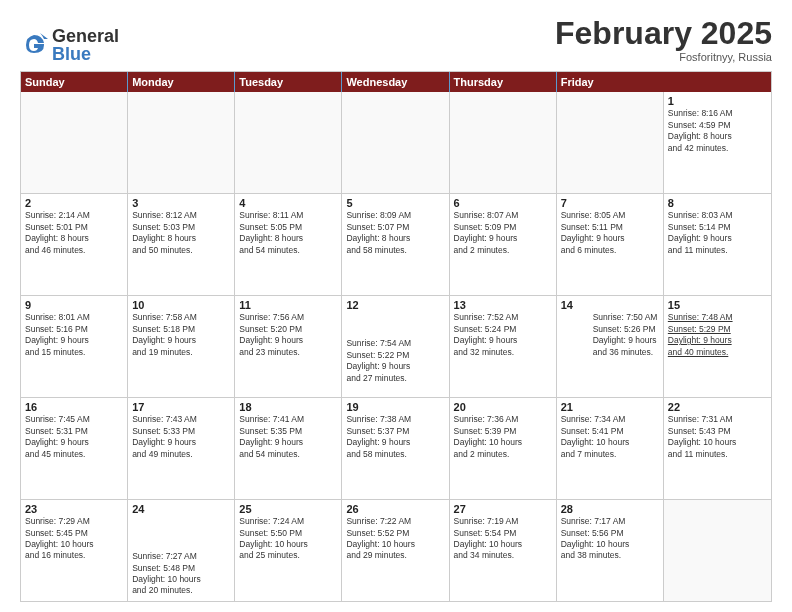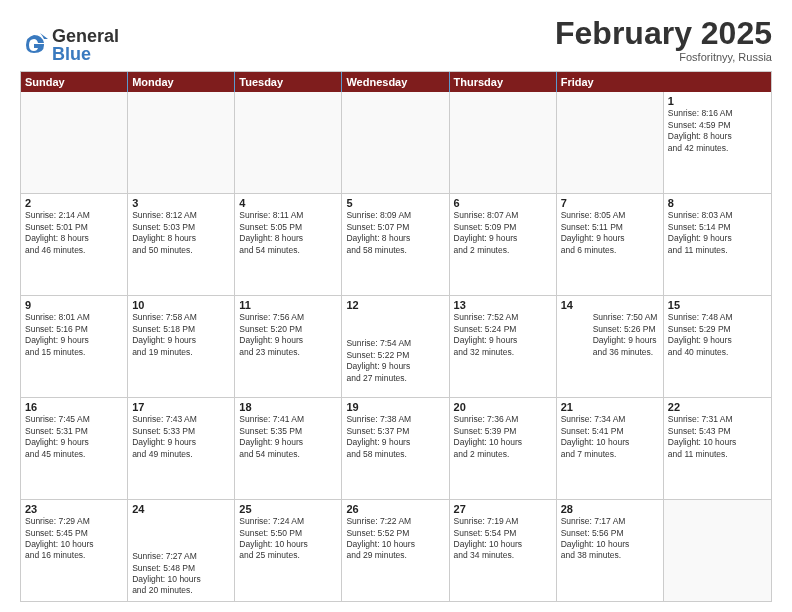--- a/index.html
+++ b/index.html
@@ -250,21 +250,21 @@
           </div>
           <div class="cal-cell">
             <span class="day-num">14</span>
             <div class="cell-text" style="white-space: pre-line; margin-left: 32px;">Sunrise: 7:50 AM
 Sunset: 5:26 PM
 Daylight: 9 hours
 and 36 minutes.</div>
           </div>
           <div class="cal-cell">
             <span class="day-num">15</span>
-            <div class="cell-text" style="white-space: pre-line;">Sunrise: 7:48 AM
+            <div class="cell-text" style="white-space: pre-line; text-decoration: underline;">Sunrise: 7:48 AM
 Sunset: 5:29 PM
 Daylight: 9 hours
 and 40 minutes.</div>
           </div>
         </div>
         <div class="cal-row">
           <div class="cal-cell">
             <span class="day-num">16</span>
             <div class="cell-text" style="white-space: pre-line;">Sunrise: 7:45 AM
 Sunset: 5:31 PM

